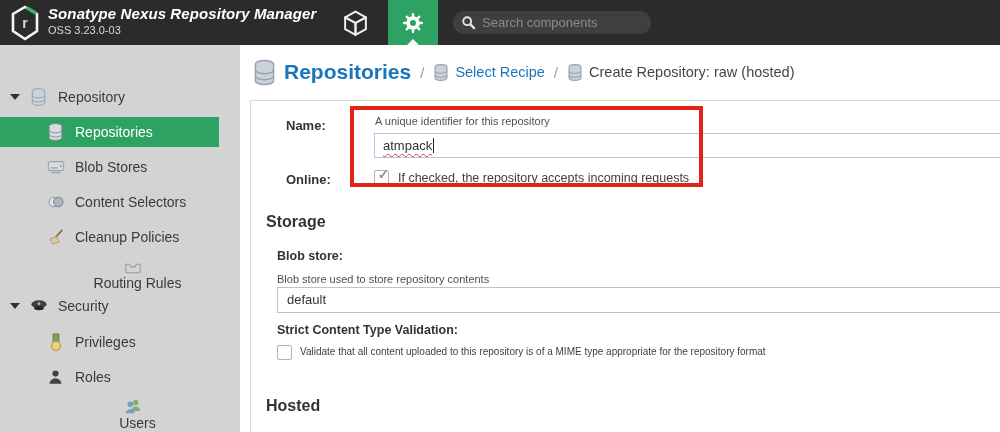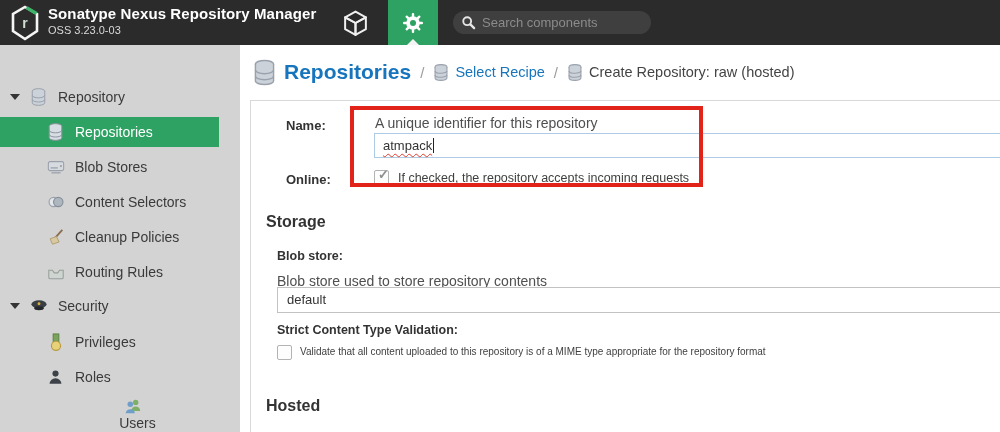--- a/index.html
+++ b/index.html
@@ -12,21 +12,21 @@
     -webkit-font-smoothing: antialiased;
   }
 
   
   .header {
     position:absolute; left:0; top:0; width:1000px; height:45px;
     background:#2b2b2b;
   }
   .logo-wrap { position:absolute; left:9px; top:4px; width:32px; height:38px; }
   .brand { position:absolute; left:48px; top:5px; color:#fff; }
-  .brand-title { font-size:15px; font-weight:bold; letter-spacing:0.1px; }
+  .brand-title { font-size:15px; font-weight:bold; letter-spacing:0.1px;font-style:italic; }
   .brand-version { font-size:11px; color:#d9d9d9; margin-top:2px; }
   .cube-btn { position:absolute; left:340px; top:8px; width:30px; height:30px; display:flex; align-items:center; justify-content:center; cursor:pointer; }
   .gear-btn {
     position:absolute; left:388px; top:0; width:50px; height:45px;
     background:#2ea263; display:flex; align-items:center; justify-content:center; cursor:pointer;
   }
   .gear-btn .tab-arrow {
     position:absolute; bottom:0; left:50%; transform:translateX(-50%);
     width:0; height:0; border-left:6px solid transparent; border-right:6px solid transparent;
     border-bottom:6px solid #f4f4f4;
@@ -70,21 +70,21 @@
   .crumb-root { color:#1675bc; font-size:21px; font-weight:bold; margin-left:7px; cursor:pointer; }
   .crumb-sep { color:#9b9b9b; font-size:15px; margin:0 9px; }
   .crumb-link { color:#1675bc; font-size:14.5px; margin-left:6px; cursor:pointer; }
   .crumb-current { color:#444; font-size:14.5px; margin-left:6px; }
 
   .form-panel {
     position:absolute; left:10px; top:55px; width:940px; height:400px;
     border:1px solid #d9d9d9; background:#fff;
   }
   .fld-label { position:absolute; font-size:13px; font-weight:bold; color:#333; }
-  .hint-sm { position:absolute; font-size:14px; color:#4f4f4f;text-align:right; }
+  .hint-sm { position:absolute; font-size:11px; color:#4f4f4f;text-align:right; }
   .name-input {
     position:absolute; left:123px; top:32px; width:800px; height:25px;
     border:1px solid #aecbe5; background:#fff; display:flex; align-items:center; padding-left:8px;
   }
   .name-value {
     font-size:13px; color:#333;
     text-decoration: underline wavy #e03c31;
     text-decoration-thickness: 1px; text-underline-offset: 3px;
   }
   .text-cursor { width:1px; height:15px; background:#222; margin-left:1px; }
@@ -208,21 +208,21 @@
   <div class="nav-row nav-child" style="top:177px;">
     <div class="icon">
       <svg width="18" height="18" viewBox="0 0 20 20">
           <line x1="17" y1="2" x2="9" y2="11" stroke="#8a6d4e" stroke-width="2"></line>
           <polygon points="3.5,12 10.5,9.5 13.5,15.5 6,18" fill="#d9c9a0" stroke="#b09a6d" stroke-width="1"></polygon>
         </svg>
     </div>
     <div class="lbl">Cleanup Policies</div>
   </div>
 
-  <div class="nav-row nav-child" style="top:212px;">
+  <div class="nav-row nav-child" style="top:212px;flex-direction:column;">
     <div class="icon">
       <svg width="18" height="18" viewBox="0 0 20 20">
           <path d="M2,8 h4 l2,3 h4 l2,-3 h4 v8 a1.5,1.5 0 0 1 -1.5,1.5 h-13 a1.5,1.5 0 0 1 -1.5,-1.5 z" fill="#cfd6d2" stroke="#98a09b" stroke-width="1.2"></path>
         </svg>
     </div>
     <div class="lbl">Routing Rules</div>
   </div>
 
   <div class="nav-row nav-group" style="top:246px;">
     <div class="caret"></div>

